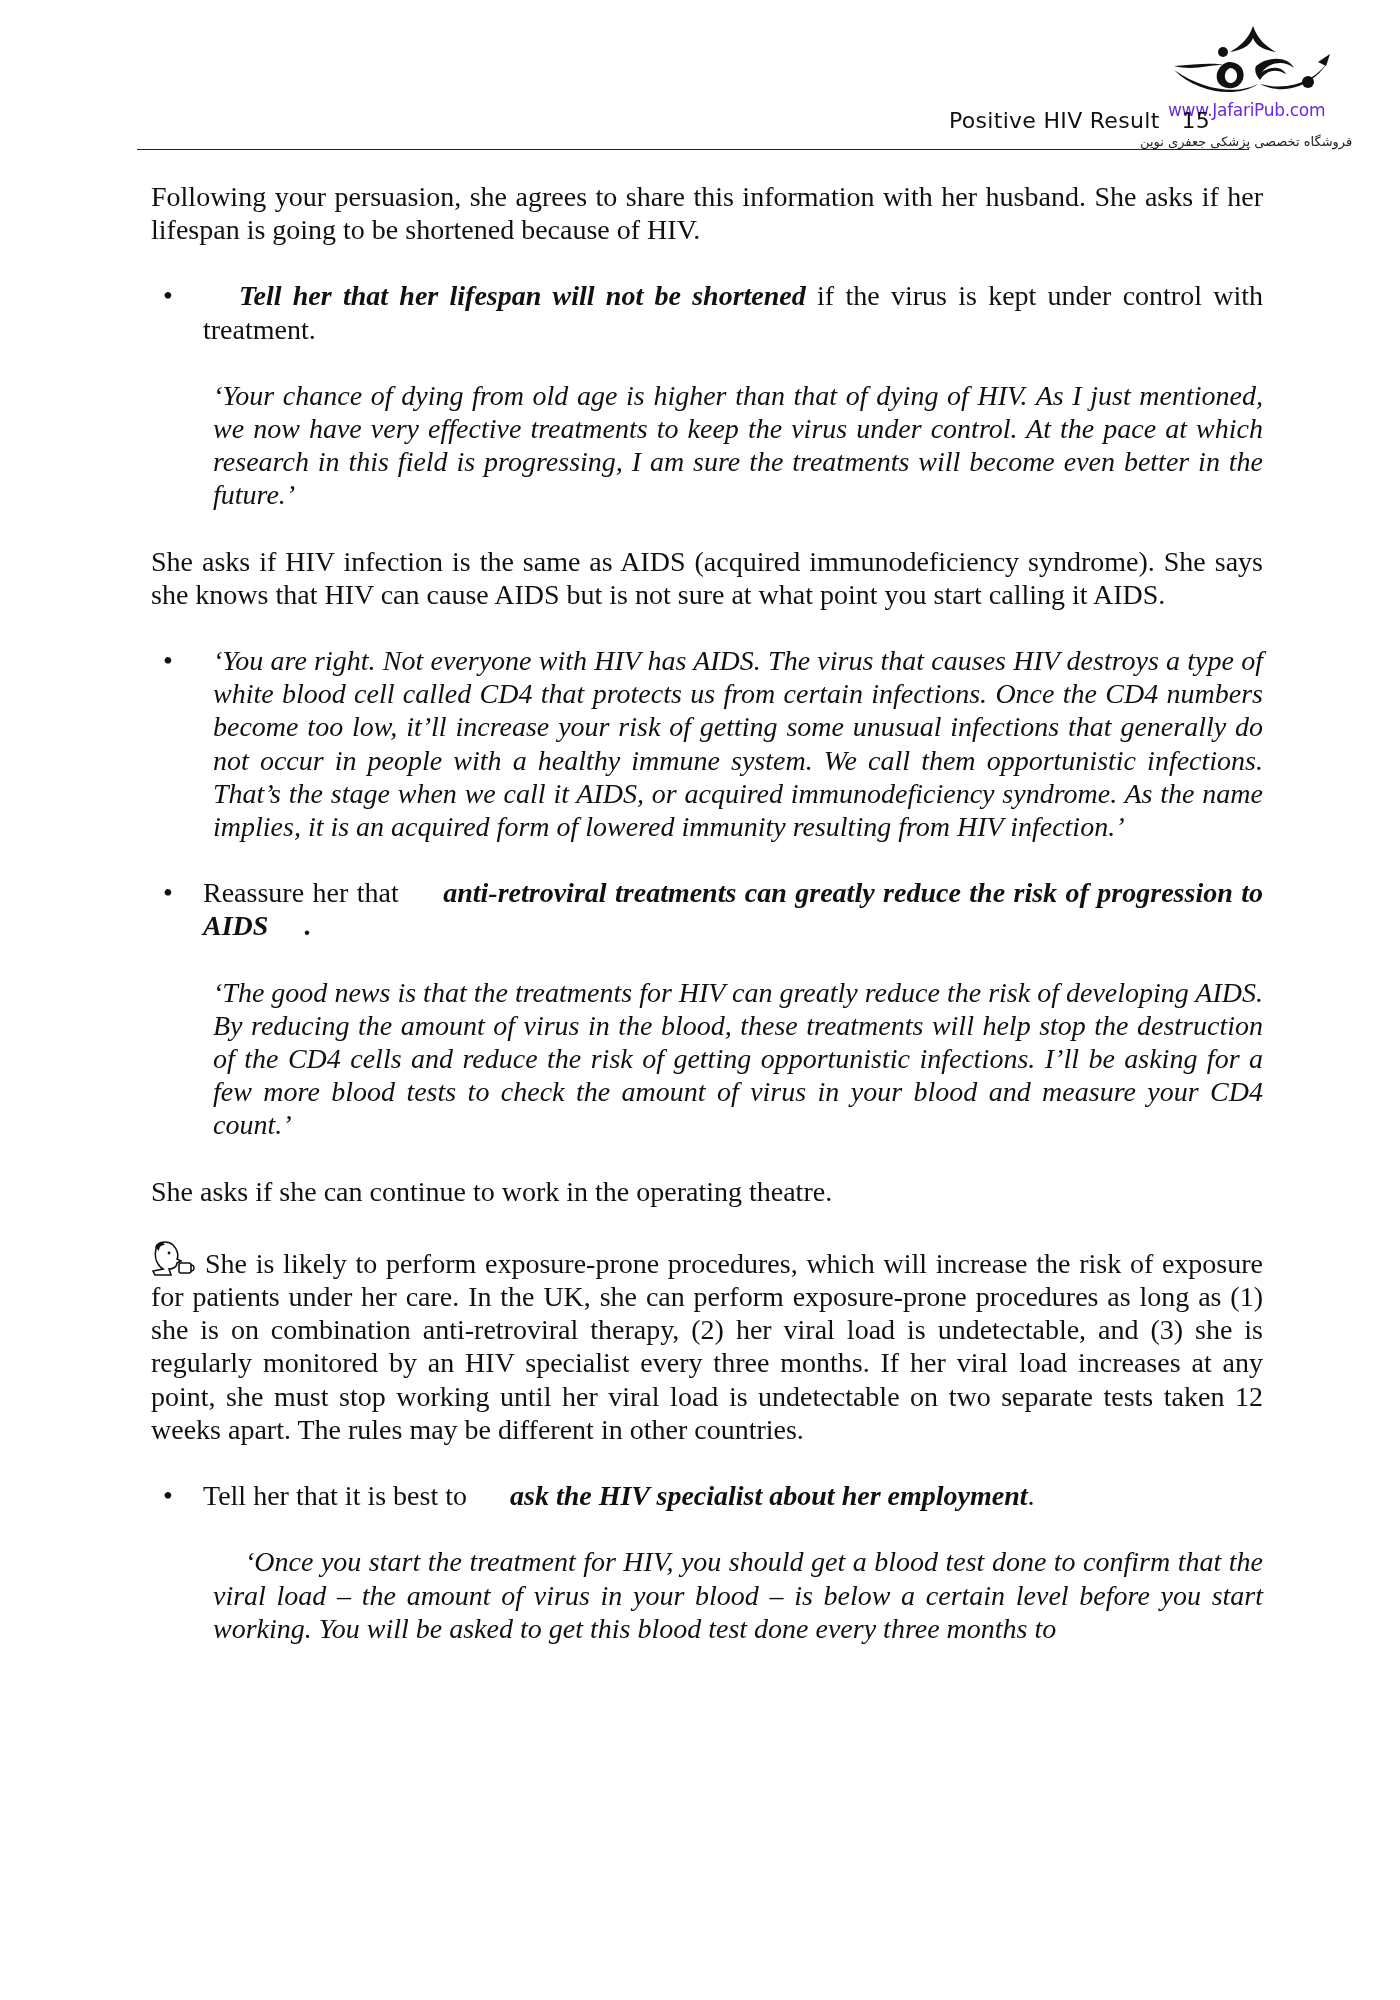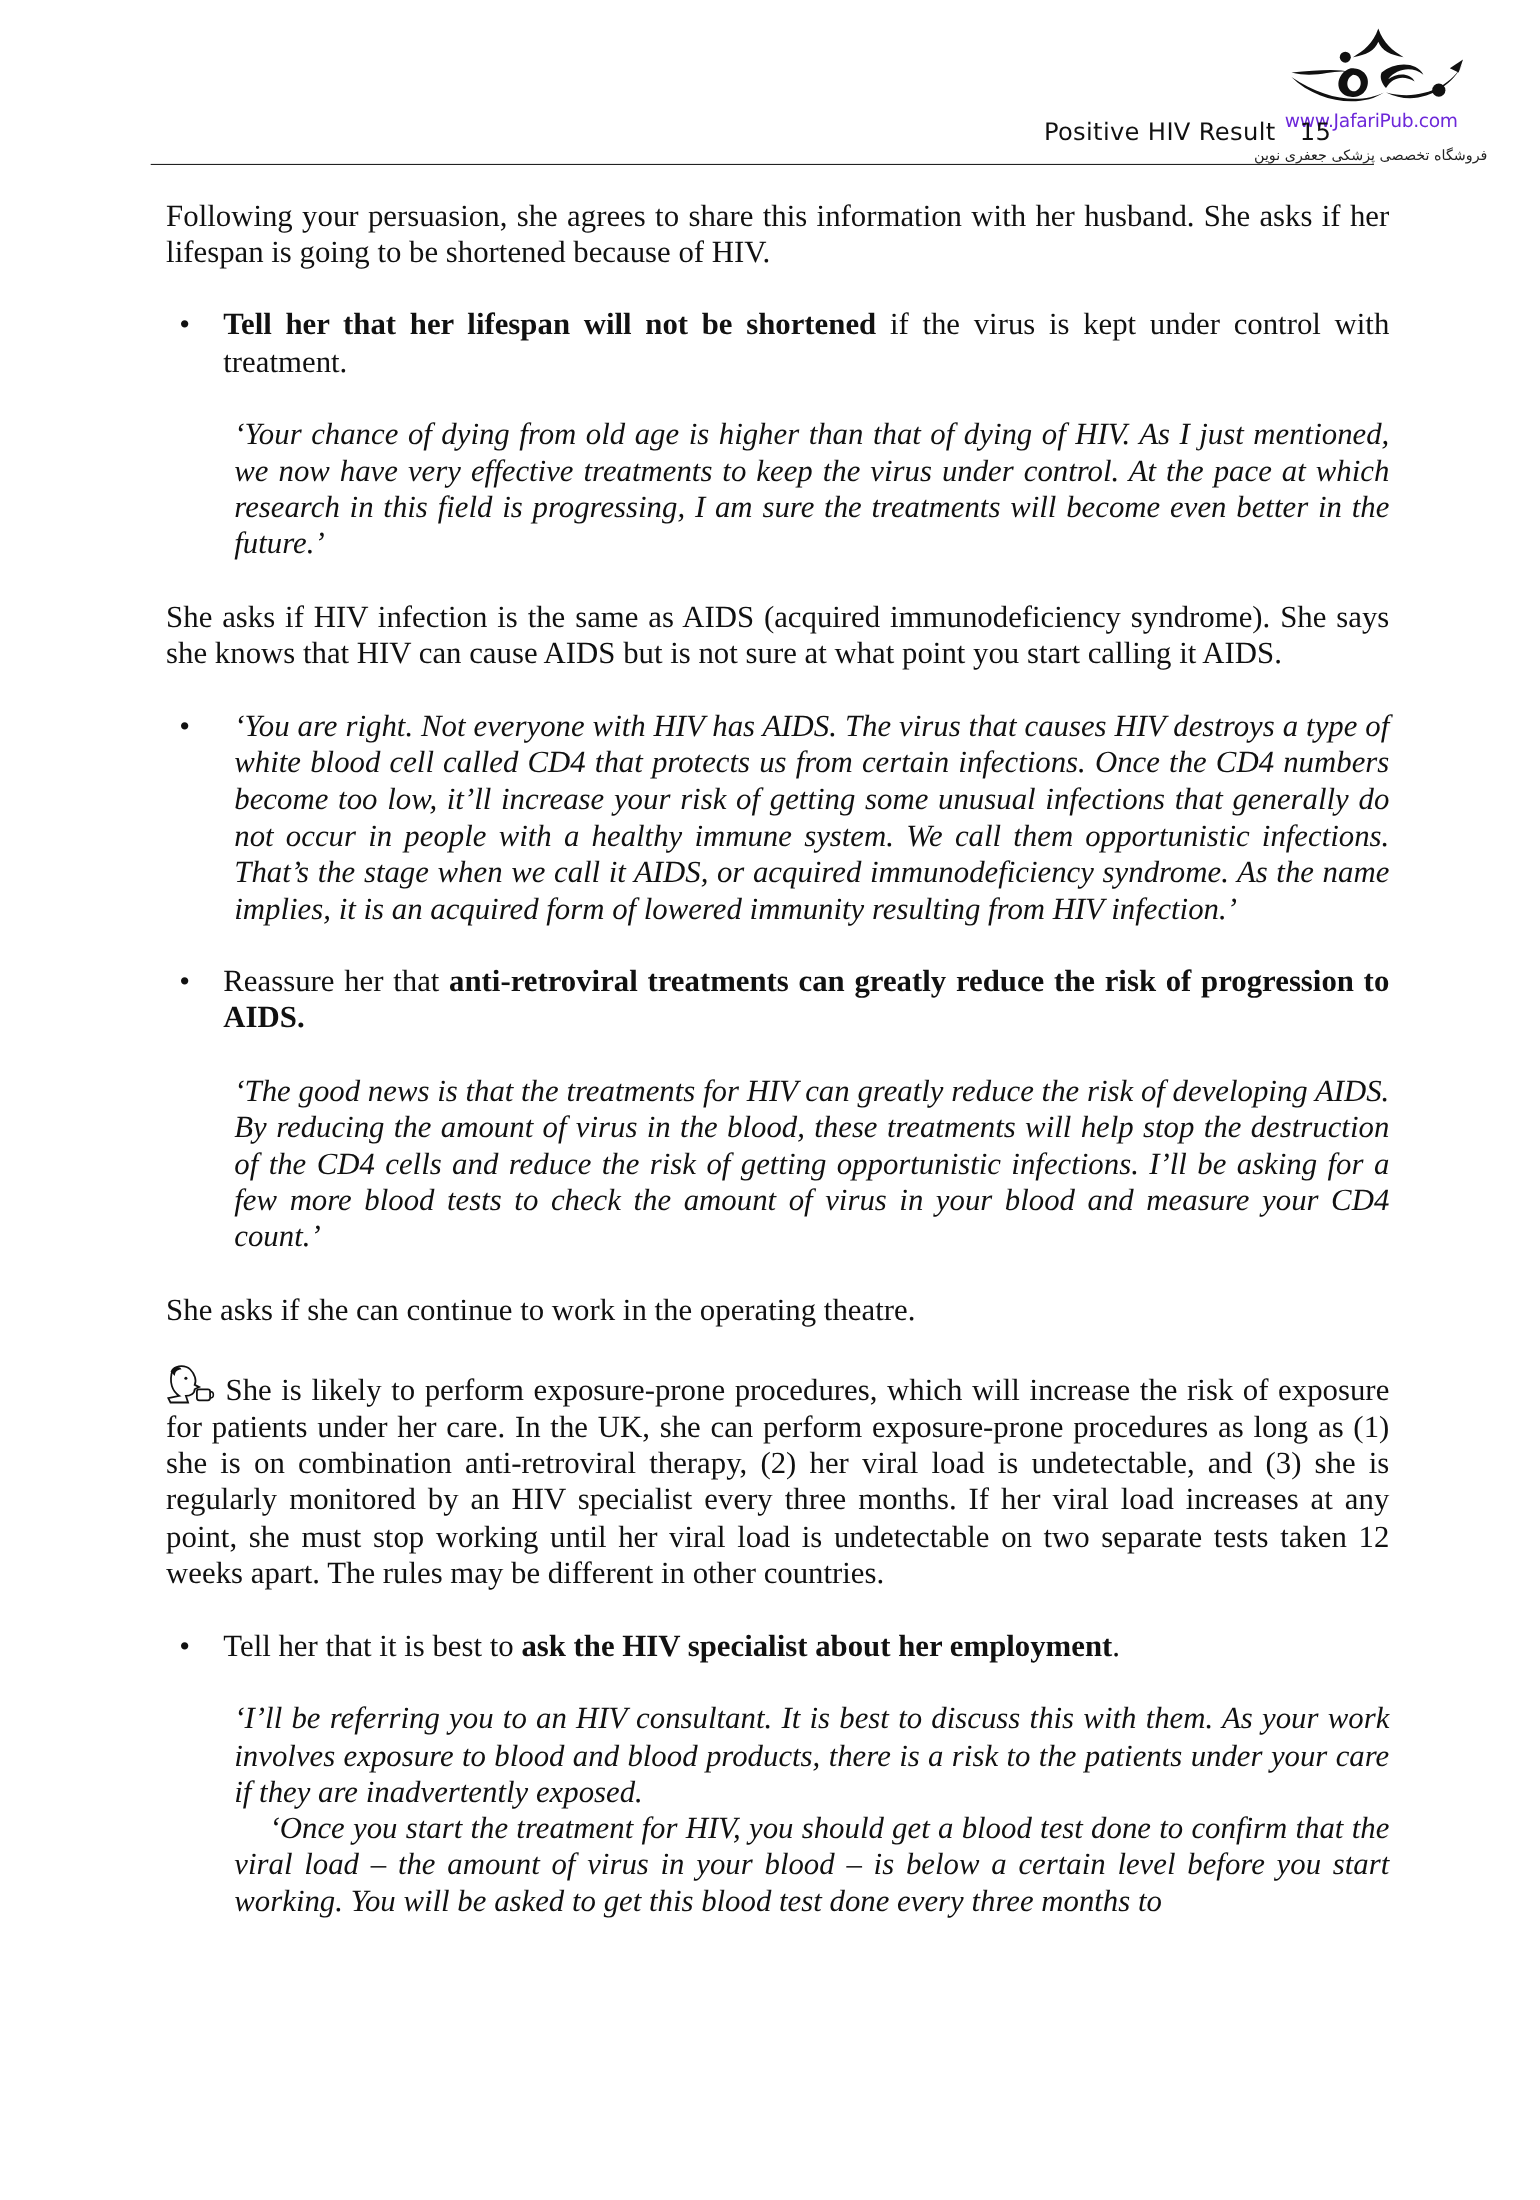--- a/index.html
+++ b/index.html
@@ -15,21 +15,21 @@
   .logo-url { position: absolute; left: 1168px; top: 100px; font-size: 17px; color: #6d28d9; letter-spacing: -0.3px; }
   .logo-fa { position: absolute; left: 1140px; top: 134px; font-size: 13px; color: #222; direction: rtl; white-space: nowrap; }
 
   
   .content { position: absolute; left: 151px; top: 180px; width: 1112px; font-size: 28px; line-height: 33.2px; }
   .p { margin: 0 0 33px 0; text-align: justify; }
   .bullet { position: relative; margin: 0 0 33px 0; padding-left: 52px; text-align: justify; }
   .bullet .dot { position: absolute; left: 12px; top: 0; }
   .quote { margin: 0 0 33px 62px; font-style: italic; text-align: justify; }
   .quote .indent { display: inline-block; width: 32px; }
-  .em { font-weight: bold; }
+  .em { font-style: italic; font-weight: bold; margin-left: 36px; }
   .note-icon { display: inline-block; width: 50px; height: 38px; vertical-align: -6px; margin-right: 4px; }
   .qline { display: block; }
 </style>
 </head>
 <body>
 
 <svg class="logo" viewBox="0 0 170 80">
   <path d="M85 4 C80 18 72 24 62 30 C74 28 82 24 85 16 C88 24 96 28 108 30 C98 24 90 18 85 4 Z" fill="#111"></path>
   <circle cx="55" cy="30" r="5" fill="#111"></circle>
   <path d="M6 44 C30 50 45 40 60 44 C48 40 30 42 6 44 Z" fill="#111"></path>
@@ -85,17 +85,16 @@
       <path d="M40 24 C44 24 44 30 40 30" fill="none" stroke="#111" stroke-width="1.4"></path>
     </svg><span>She is likely to perform exposure-prone procedures, which will increase the risk of exposure for patients under her care. In the UK, she can perform exposure-prone procedures as long as (1) she is on combination anti-retroviral therapy, (2) her viral load is undetectable, and (3) she is regularly monitored by an HIV specialist every three months. If her viral load increases at any point, she must stop working until her viral load is undetectable on two separate tests taken 12 weeks apart. The rules may be different in other countries.</span>
   </p>
 
   <div class="bullet">
     <span class="dot">•</span>
     <span>Tell her that it is best to </span><span class="em">ask the HIV specialist about her employment</span><span>.</span>
   </div>
 
   <div class="quote">
-    <span class="qline">‘I’ll be referring you to an HIV consultant. It is best to discuss this with them. As your work involves exposure to blood and blood products, there is a risk to the patients under your care if they are inadvertently exposed.</span>
     <span class="qline"><span class="indent"></span><span>‘Once you start the treatment for HIV, you should get a blood test done to confirm that the viral load – the amount of virus in your blood – is below a certain level before you start working. You will be asked to get this blood test done every three months to</span></span>
   </div>
 
 </div>
 
 </body></html>

